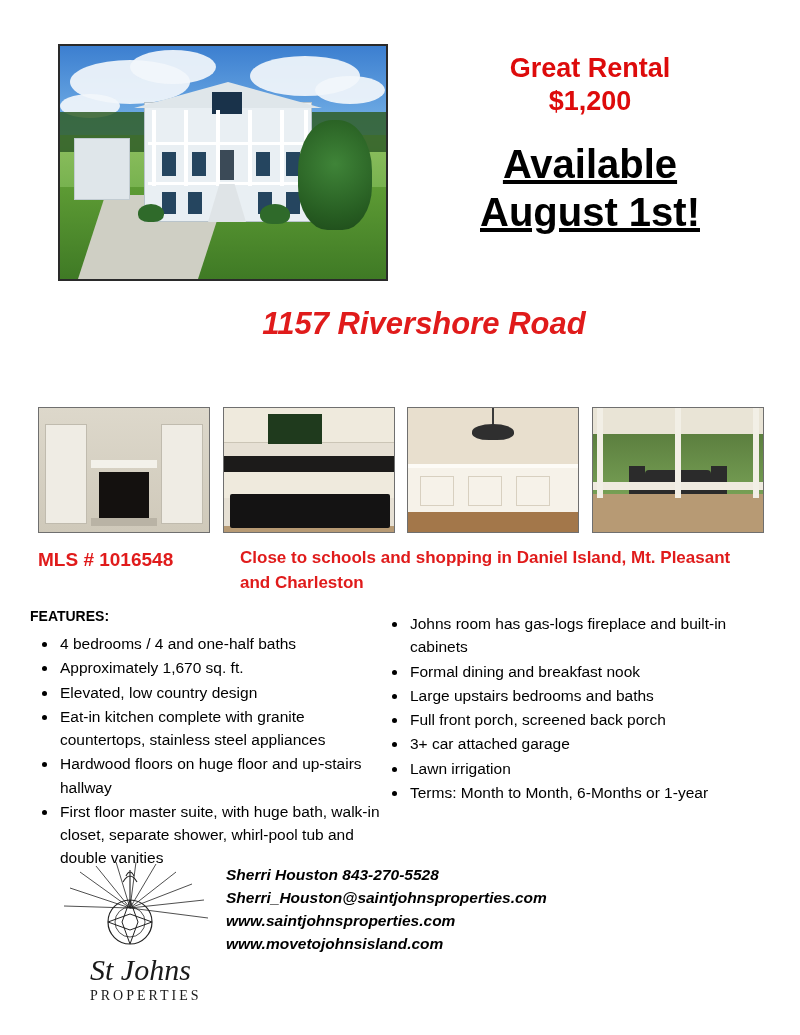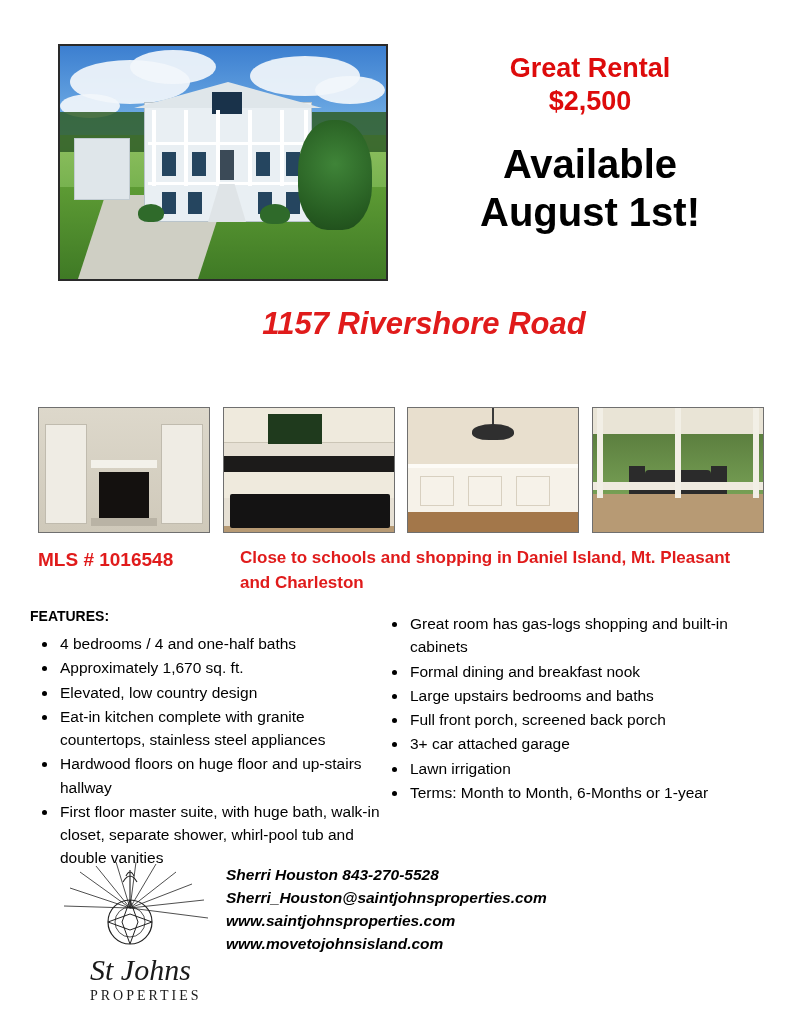--- a/index.html
+++ b/index.html
@@ -172,20 +172,21 @@
     font-size: 27px;
     line-height: 1.22;
     margin: 0;
   }
   .headline-black {
     color: #000000;
     font-weight: bold;
     font-size: 40px;
     line-height: 1.2;
     margin: 22px 0 4px 0;
+    text-decoration: underline;
   }
 
   
   .address {
     position: absolute;
     left: 0;
     top: 300px;
     width: 800px;
     text-align: center;
     color: #e01b1b;
@@ -367,21 +368,21 @@
       <div class="door"></div>
       <div class="stairs"></div>
       <div class="bush" style="left:78px;  top:158px; width:26px; height:18px;"></div>
       <div class="bush" style="left:200px; top:158px; width:30px; height:20px;"></div>
       <div class="big-tree"></div>
     </div>
 
     <div class="hero-text">
       <div class="headline-red">
         <span>Great Rental</span><br>
-        <span>$2,500</span>
+        <span>$1,200</span>
       </div>
       <div class="headline-black">
         <span>Available</span><br>
         <span>August 1st!</span>
       </div>
     </div>
   </div>
 
   <div class="address">
     <div>1157 Rivershore Road</div>
@@ -440,21 +441,21 @@
       <li>Approximately 1,670 sq. ft.</li>
       <li>Elevated, low country design</li>
       <li>Eat-in kitchen complete with granite countertops, stainless steel appliances</li>
       <li>Hardwood floors on huge floor and up-stairs hallway</li>
       <li>First floor master suite, with huge bath, walk-in closet, separate shower, whirl-pool tub and double vanities</li>
     </ul>
   </div>
 
   <div class="col-right">
     <ul class="feat">
-      <li>Great room has gas-logs shopping and built-in cabinets</li>
+      <li>Johns room has gas-logs fireplace and built-in cabinets</li>
       <li>Formal dining and breakfast nook</li>
       <li>Large upstairs bedrooms and baths</li>
       <li>Full front porch, screened  back porch</li>
       <li>3+ car attached garage</li>
       <li>Lawn irrigation</li>
       <li>Terms: Month to Month, 6-Months or  1-year</li>
     </ul>
   </div>
 
   <div class="logo">

